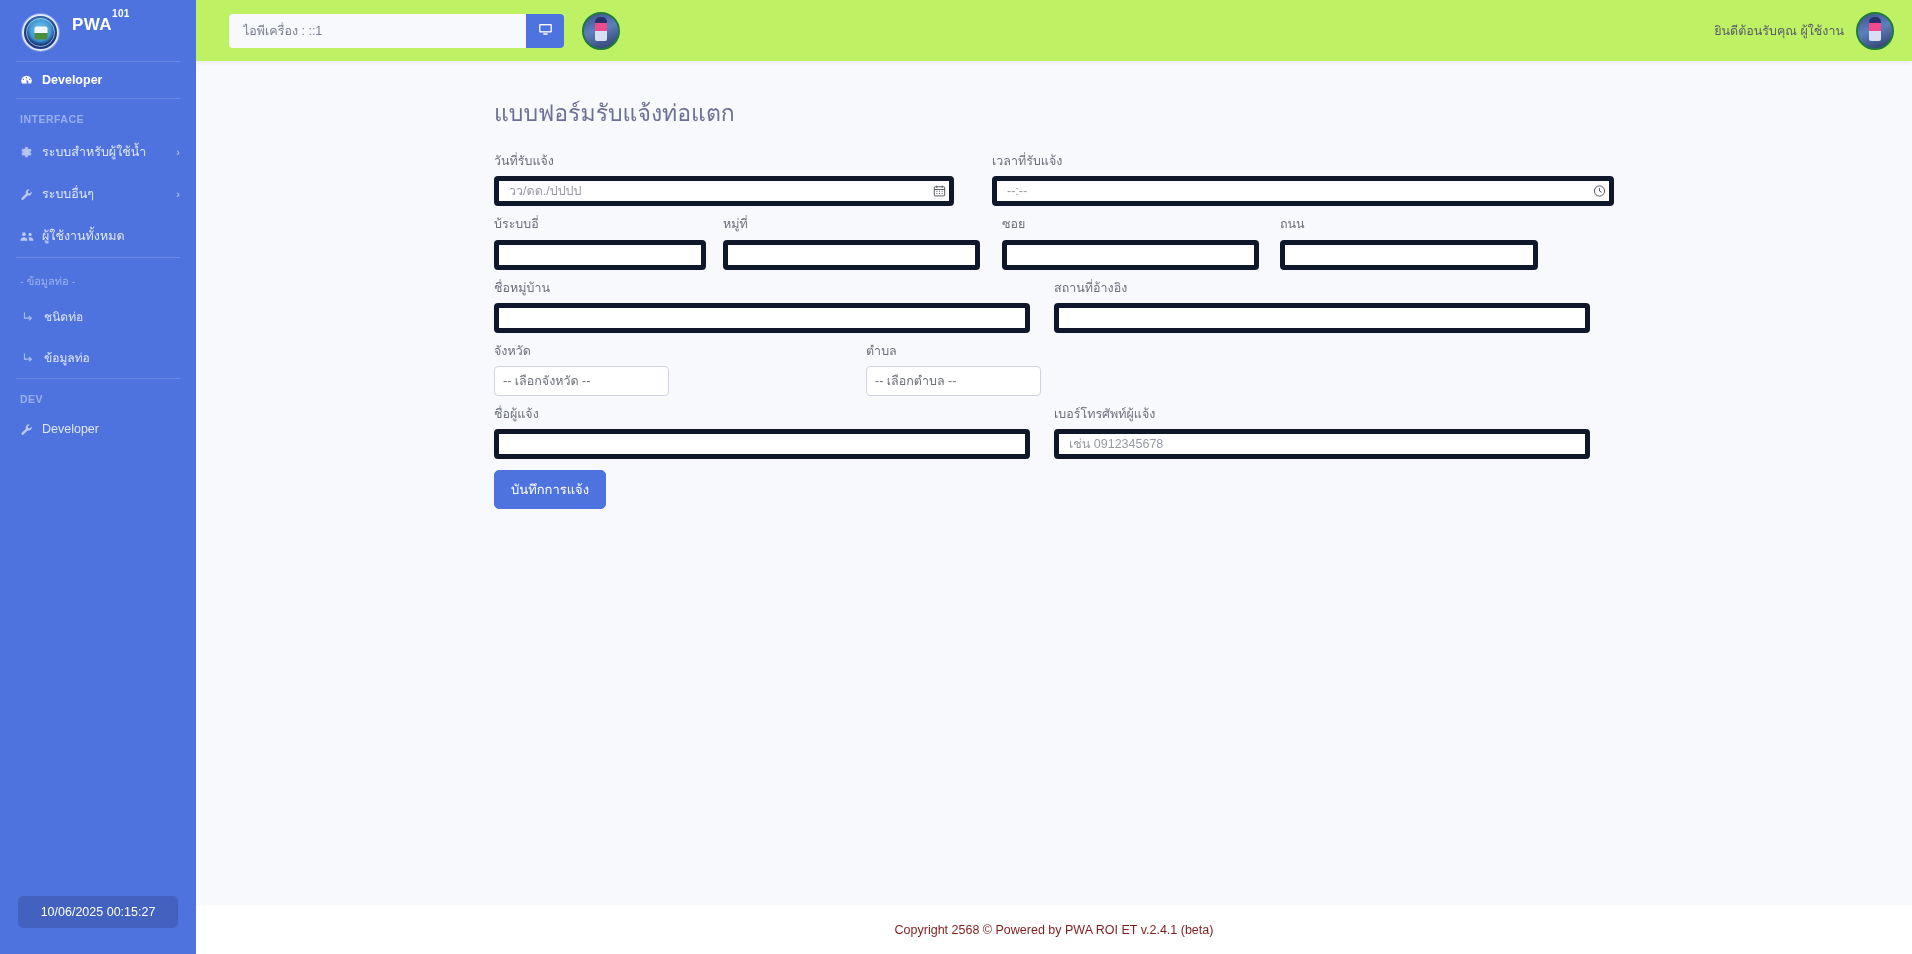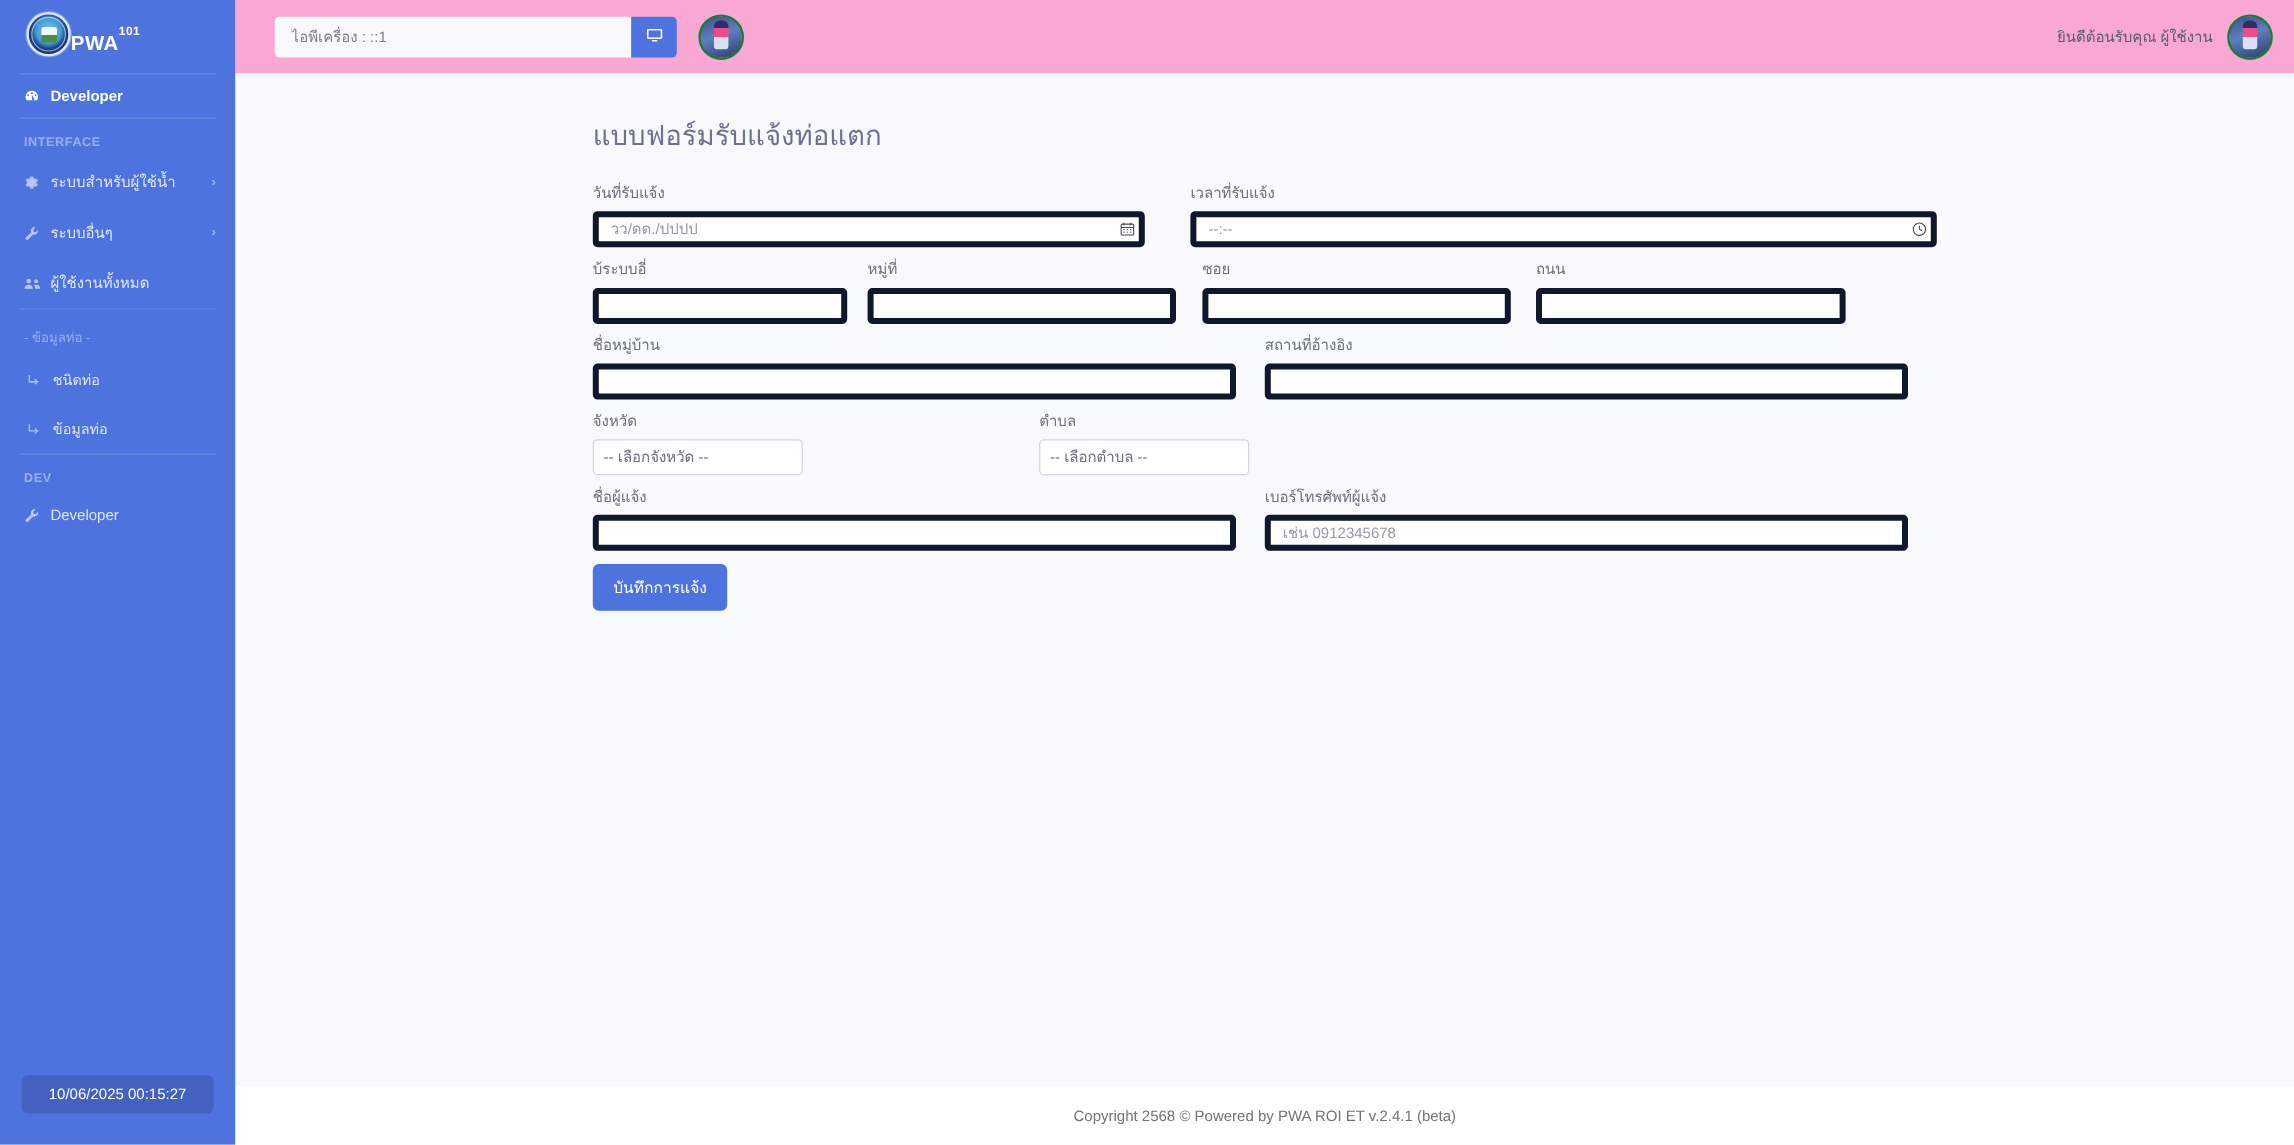--- a/index.html
+++ b/index.html
@@ -15,21 +15,21 @@
 
   
   .sidebar {
     width: 196px; min-width: 196px; height: 954px;
     background: #4e73df;
     position: relative;
     display: flex; flex-direction: column;
     overflow: hidden;
   }
   .brand {
-    display: flex; align-items: flex-end; gap: 0;
+    display: flex; align-items: flex-start; gap: 13px;
     padding: 14px 0 14px 22px;
     height: 61px;
   }
   .brand-logo {
     width: 37px; height: 37px; border-radius: 50%;
     background: radial-gradient(circle at 50% 42%, #7fc7ee 0%, #3f9ad4 42%, #1c3f86 58%, #12306e 100%);
     border: 2px solid #dfe6fb;
     position: relative; overflow: hidden; flex: 0 0 auto;
     box-shadow: 0 0 0 1px rgba(255,255,255,.25);
   }
@@ -89,21 +89,21 @@
     background: rgba(0,0,0,.14);
     color: #fff; font-size: 12.5px;
     border-radius: 5px; text-align: center;
     padding: 9px 4px;
   }
 
   
   .main { flex: 1; display: flex; flex-direction: column; height: 954px; background: #f8f9fc; }
 
   .topbar {
-    height: 61px; background: #f9a8d4; display: flex; align-items: center;
+    height: 61px; background: #bef264; display: flex; align-items: center;
     box-shadow: 0 2px 4px rgba(58,59,69,.06);
     padding: 0 18px 0 28px; flex: 0 0 auto;
   }
   .search-group { display: flex; align-items: center; margin-left: 5px; }
   .search-input {
     width: 297px; height: 34px;
     border: none; outline: none;
     background: #f8f9fc;
     border-radius: 4px 0 0 4px;
     padding: 0 14px; font-size: 12.5px; color: #6e707e;
@@ -172,21 +172,21 @@
   }
   .btn-primary {
     background: #4e73df; color: #fff; border: 1px solid #4e73df;
     border-radius: 5px; padding: 8px 16px;
     font-size: 13px; cursor: pointer; font-family: inherit;
   }
 
   .footer {
     height: 49px; background: #fff; display: flex;
     align-items: center; justify-content: center;
-    color: #737373; font-size: 12.5px; flex: 0 0 auto;
+    color: #7f1d1d; font-size: 12.5px; flex: 0 0 auto;
   }
 </style>
 </head>
 <body>
 
 <div class="app">
 
   <aside class="sidebar">
 
     <div class="brand">

